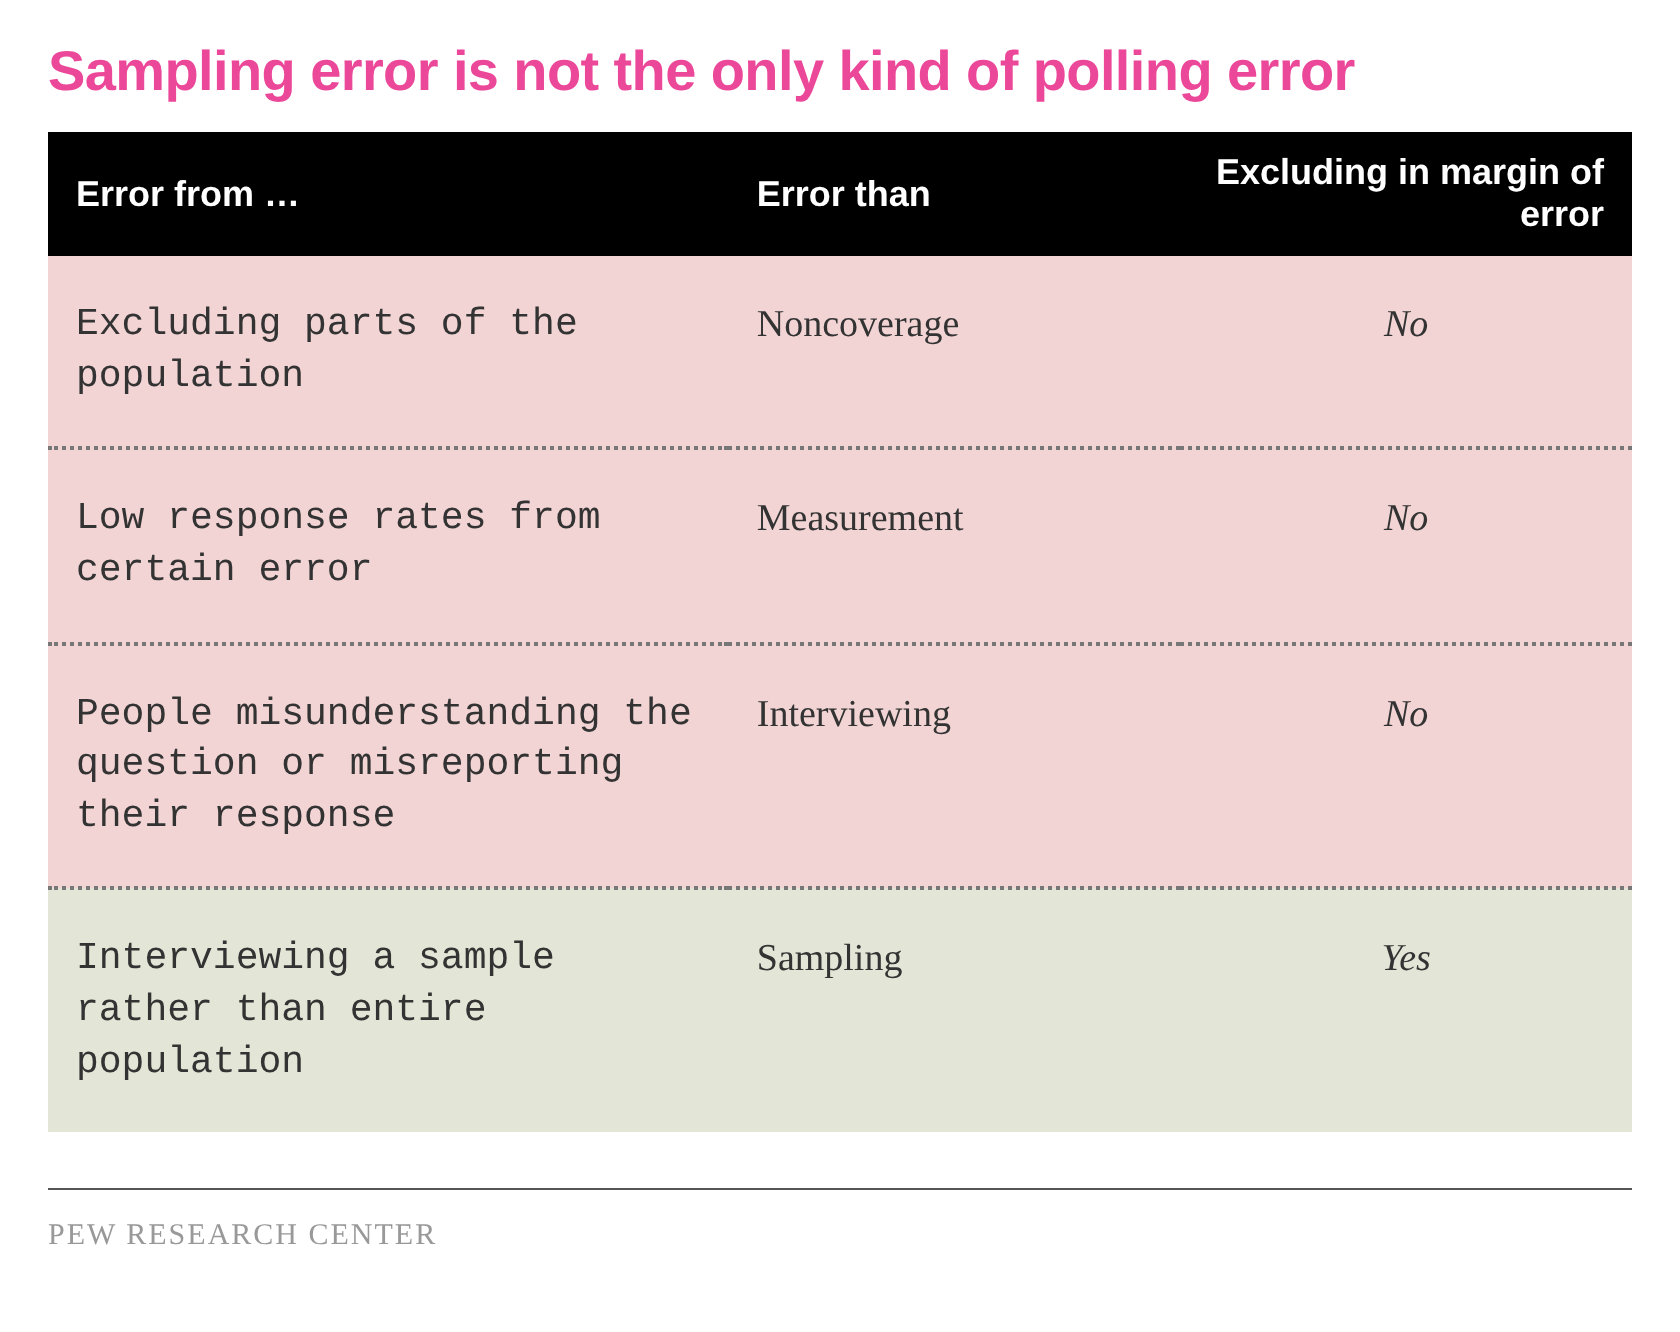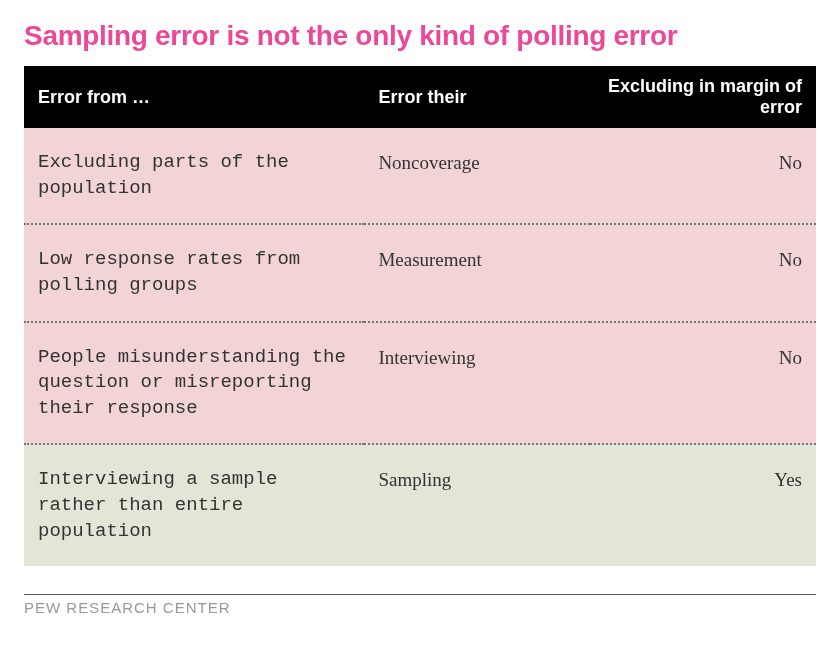--- a/index.html
+++ b/index.html
@@ -45,62 +45,62 @@
     font-size: 19px;
     line-height: 1.35;
     vertical-align: top;
     border-bottom: 2px dotted #777;
   }
   table.data tr:last-child td {
     border-bottom: none;
   }
   td.col1 { width: 44%; font-family: Liberation Mono, monospace; }
   td.col2 { width: 28%; }
-  td.col3 { width: 28%; text-align: right; }
+  td.col3 { width: 28%; text-align: center; font-style: italic; }
   th.hc1 { width: 44%; margin-left: 10px; }
   th.hc2 { width: 28%; }
   th.hc3 { width: 28%; }
 
   tr.no-row td { background: #f2d4d4; }
   tr.yes-row td { background: #e3e6d6; }
 
   .divider {
     border-top: 1px solid #555;
     margin: 28px 0 0 0;
   }
   .source {
-    font-family: Liberation Sans, sans-serif;
+    font-family: Liberation Serif, serif;
     font-size: 15px;
     color: #999;
     letter-spacing: 1px;
-    margin-top: 4px;
+    margin-top: 15px;
   }
 </style>
 </head>
 <body>
 
 <div class="wrap">
   <h1 class="title">Sampling error is not the only kind of polling error</h1>
 
   <table class="data">
     <thead>
       <tr>
         <th class="hc1">Error from …</th>
-        <th class="hc2">Error their</th>
+        <th class="hc2">Error than</th>
         <th class="hc3">Excluding in margin of error</th>
       </tr>
     </thead>
     <tbody>
       <tr class="no-row">
         <td class="col1">Excluding parts of the population</td>
         <td class="col2">Noncoverage</td>
         <td class="col3">No</td>
       </tr>
       <tr class="no-row">
-        <td class="col1">Low response rates from polling groups</td>
+        <td class="col1">Low response rates from certain error</td>
         <td class="col2">Measurement</td>
         <td class="col3">No</td>
       </tr>
       <tr class="no-row">
         <td class="col1">People misunderstanding the question or misreporting their response</td>
         <td class="col2">Interviewing</td>
         <td class="col3">No</td>
       </tr>
       <tr class="yes-row">
         <td class="col1">Interviewing a sample rather than entire population</td>

